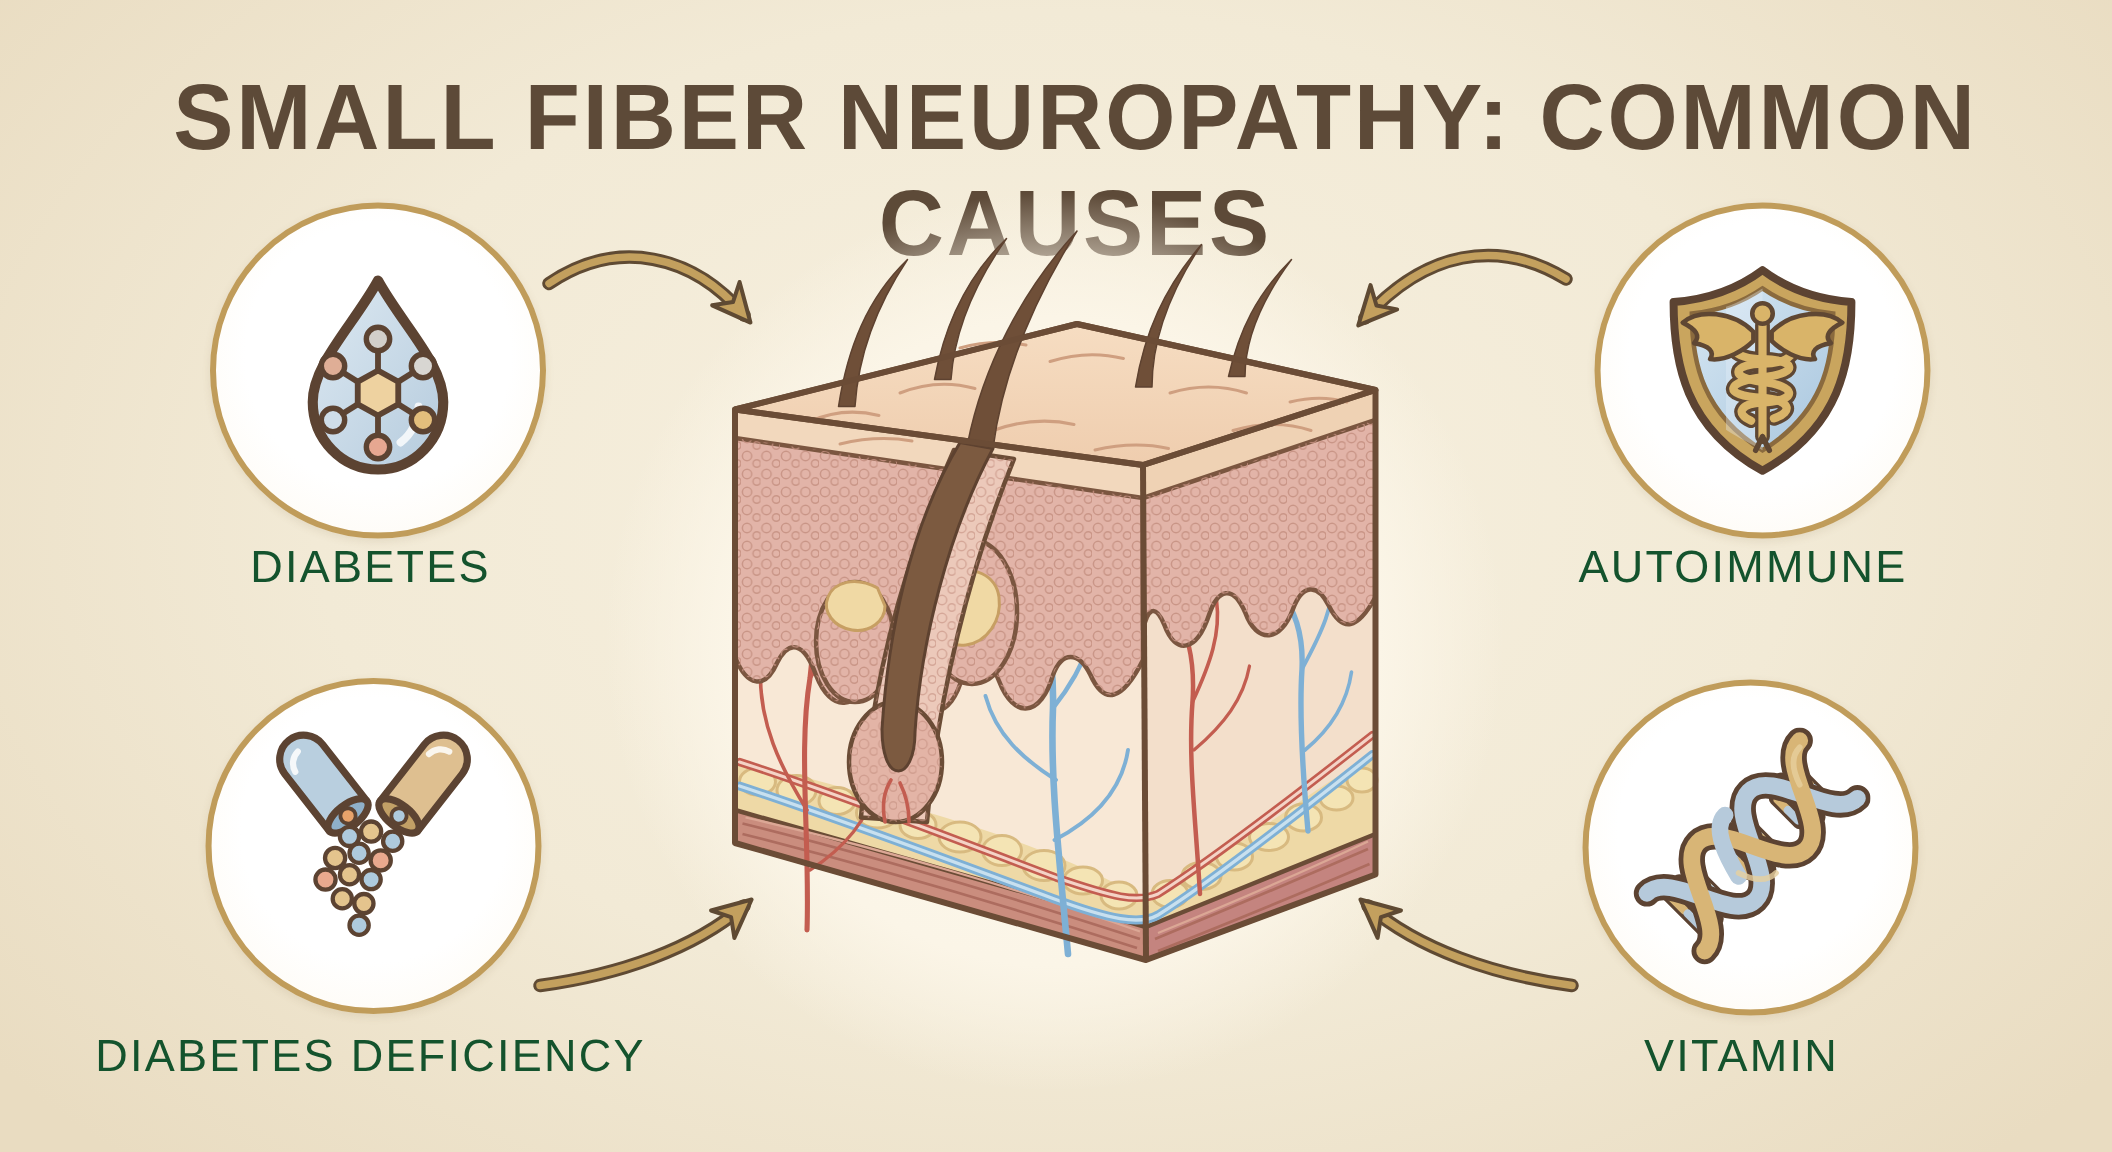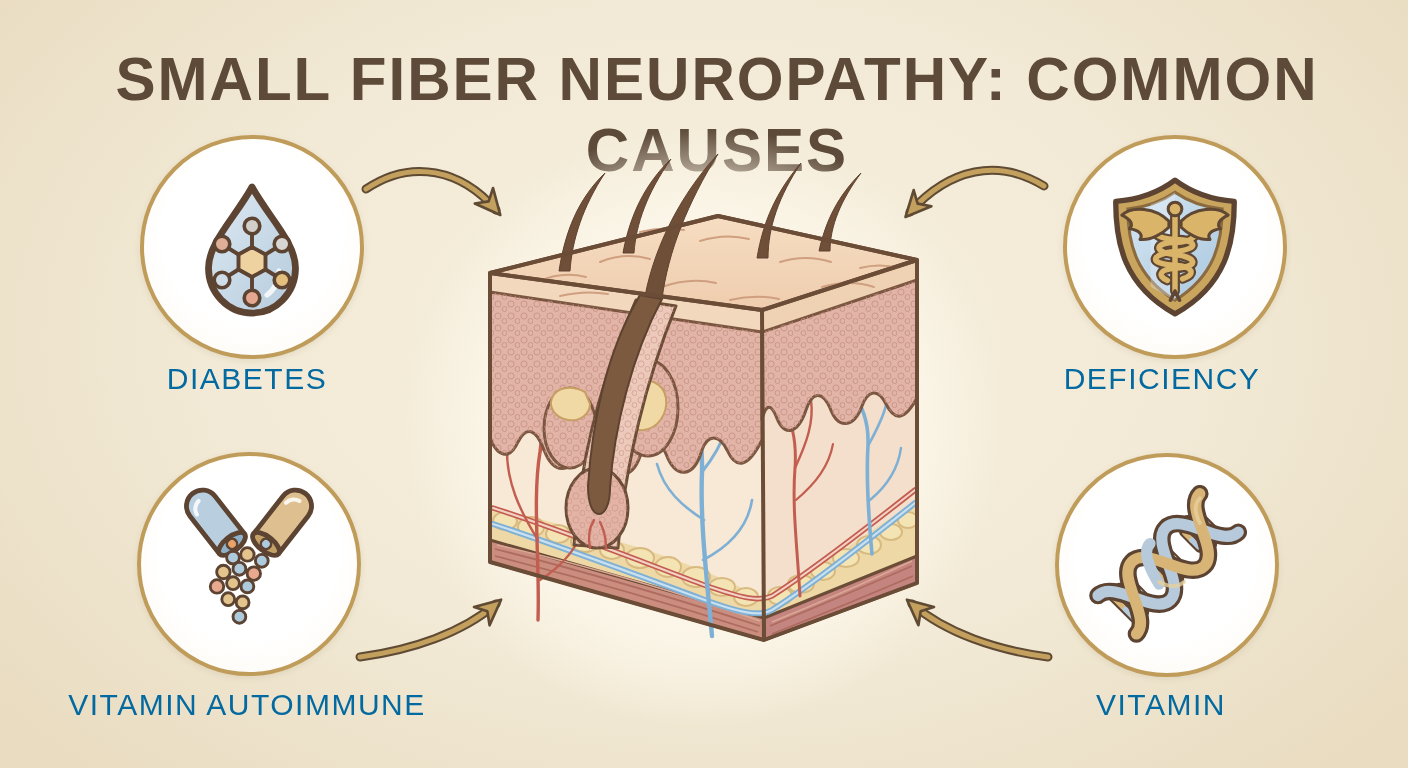--- a/index.html
+++ b/index.html
@@ -20,21 +20,21 @@
     background:radial-gradient(circle at 50% 45%, #ffffff 55%, #fdf8ee 100%);
     box-shadow:0 2px 6px rgba(120,95,60,.12);
     display:flex;align-items:center;justify-content:center;
   }
   .c-diabetes{left:140px;top:135px;}
   .c-autoimmune{left:1063px;top:135px;}
   .c-vitamin{left:137px;top:452px;}
   .c-genetics{left:1055px;top:453px;}
   .cause-label{
     position:absolute;text-align:center;
-    font-size:30px;font-weight:500;letter-spacing:1.5px;color:#0369a1;
+    font-size:30px;font-weight:500;letter-spacing:1.5px;color:#14532d;
   }
   .l-diabetes{left:97px;top:362px;width:300px;}
   .l-autoimmune{left:1012px;top:362px;width:300px;}
   .l-vitamin{left:47px;top:688px;width:400px;}
   .l-genetics{left:1011px;top:688px;width:300px;}
 </style>
 </head>
 <body>
 
 <h1 class="title"><span>SMALL FIBER NEUROPATHY: COMMON CAUSES</span></h1>
@@ -370,15 +370,15 @@
         <path d="M33 4 C33 18 67 20 67 34 C67 48 33 50 33 64 C33 78 67 80 67 94" stroke="#d8b576" stroke-width="7"></path>
         <path d="M33 48 C33 56 47 60 55 62" stroke="#b6cadb" stroke-width="7"></path>
         <path d="M35 6 C35 12 40 15 46 17" stroke="#e7cf9d" stroke-width="2.4" opacity=".8"></path>
         <path d="M65 50 C65 56 60 59 54 61" stroke="#e7cf9d" stroke-width="2.4" opacity=".8"></path>
       </g>
     </g>
   </svg>
 </div>
 
 <div class="cause-label l-diabetes">DIABETES</div>
-<div class="cause-label l-autoimmune">DEFICIENCY</div>
-<div class="cause-label l-vitamin">VITAMIN AUTOIMMUNE</div>
+<div class="cause-label l-autoimmune">AUTOIMMUNE</div>
+<div class="cause-label l-vitamin">DIABETES DEFICIENCY</div>
 <div class="cause-label l-genetics">VITAMIN</div>
 
 </body></html>

